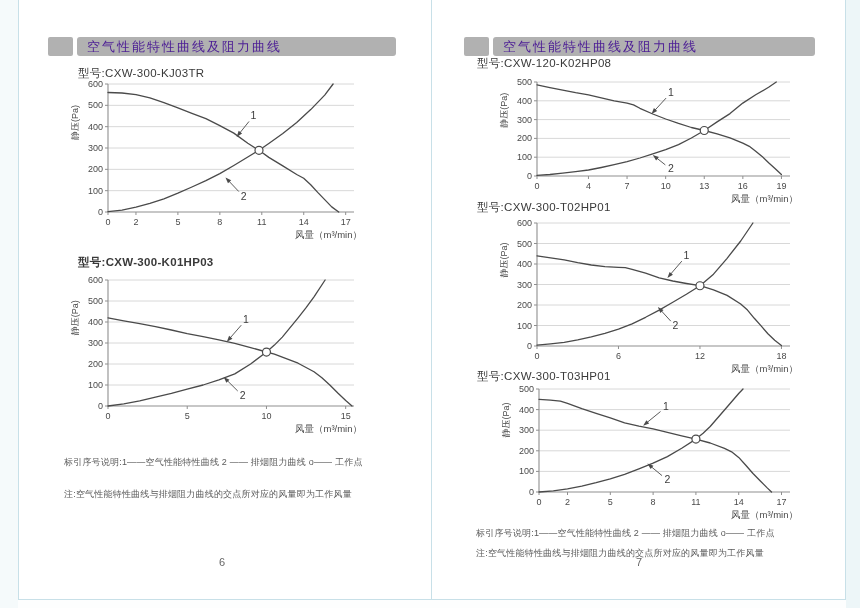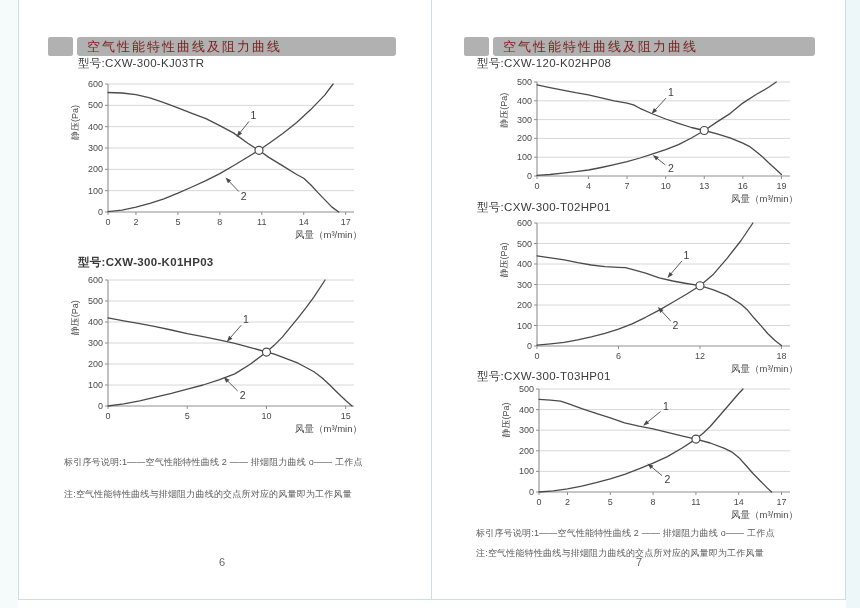--- a/index.html
+++ b/index.html
@@ -14,21 +14,21 @@
   .edge-strip.right{left:846px;width:14px;background:#edf6f8;}
   .frame-line{position:absolute;background:#c8e0e8;}
   .v-line{width:1px;top:0;height:600px;}
   .h-line{height:1px;left:18px;width:827px;top:599px;}
   .page{position:absolute;top:0;height:600px;background:#ffffff;}
   .page.left{left:19px;width:412px;}
   .page.right{left:432px;width:413px;}
 
   .banner-square{position:absolute;width:25px;height:19px;background:#b1b1b1;border-radius:2px;}
   .banner{position:absolute;height:19px;background:#b1b1b1;border-radius:3px;
-          color:#7f1d1d;font-size:13px;letter-spacing:2px;line-height:19px;
+          color:#4c1d95;font-size:13px;letter-spacing:2px;line-height:19px;
           padding-left:10px;box-sizing:border-box;white-space:nowrap;}
   .model{position:absolute;font-size:11.5px;color:#3a3a3a;white-space:nowrap;letter-spacing:.3px;}
   .chart{position:absolute;}
   .footnote{position:absolute;font-size:9px;color:#5a5a5a;white-space:nowrap;letter-spacing:.2px;text-align:right;}
   .pagenum{position:absolute;font-size:11px;color:#666;}
 </style>
 </head>
 <body>
 
 <div class="edge-strip left"></div>
@@ -36,21 +36,21 @@
 <div class="page left"></div>
 <div class="page right"></div>
 <div class="frame-line v-line" style="left:18px;"></div>
 <div class="frame-line v-line" style="left:431px;"></div>
 <div class="frame-line v-line" style="left:845px;"></div>
 <div class="frame-line h-line"></div>
 
 <div class="banner-square" style="left:48px;top:37px;"></div>
 <div class="banner" style="left:77px;top:37px;width:319px;">空气性能特性曲线及阻力曲线</div>
 
-<div class="model" style="left:78px;top:56px;">型号:CXW-300-KJ03TR</div>
+<div class="model" style="left:78px;top:66px;">型号:CXW-300-KJ03TR</div>
 <svg class="chart" style="left:60px;top:76px;" width="310" height="166" viewBox="0 0 310 166">
     <line x1="48" y1="114.66666666666667" x2="294" y2="114.66666666666667" stroke="#d8d8d8" stroke-width="1"></line>
     <line x1="48" y1="93.33333333333334" x2="294" y2="93.33333333333334" stroke="#d8d8d8" stroke-width="1"></line>
     <line x1="48" y1="72" x2="294" y2="72" stroke="#d8d8d8" stroke-width="1"></line>
     <line x1="48" y1="50.66666666666667" x2="294" y2="50.66666666666667" stroke="#d8d8d8" stroke-width="1"></line>
     <line x1="48" y1="29.33333333333333" x2="294" y2="29.33333333333333" stroke="#d8d8d8" stroke-width="1"></line>
     <line x1="48" y1="8" x2="294" y2="8" stroke="#d8d8d8" stroke-width="1"></line>
     <line x1="48" y1="8" x2="48" y2="136" stroke="#8f8f8f" stroke-width="1.1"></line>
     <line x1="48" y1="136" x2="294" y2="136" stroke="#8f8f8f" stroke-width="1.1"></line>
     <line x1="45" y1="136" x2="48" y2="136" stroke="#8f8f8f" stroke-width="1"></line>

